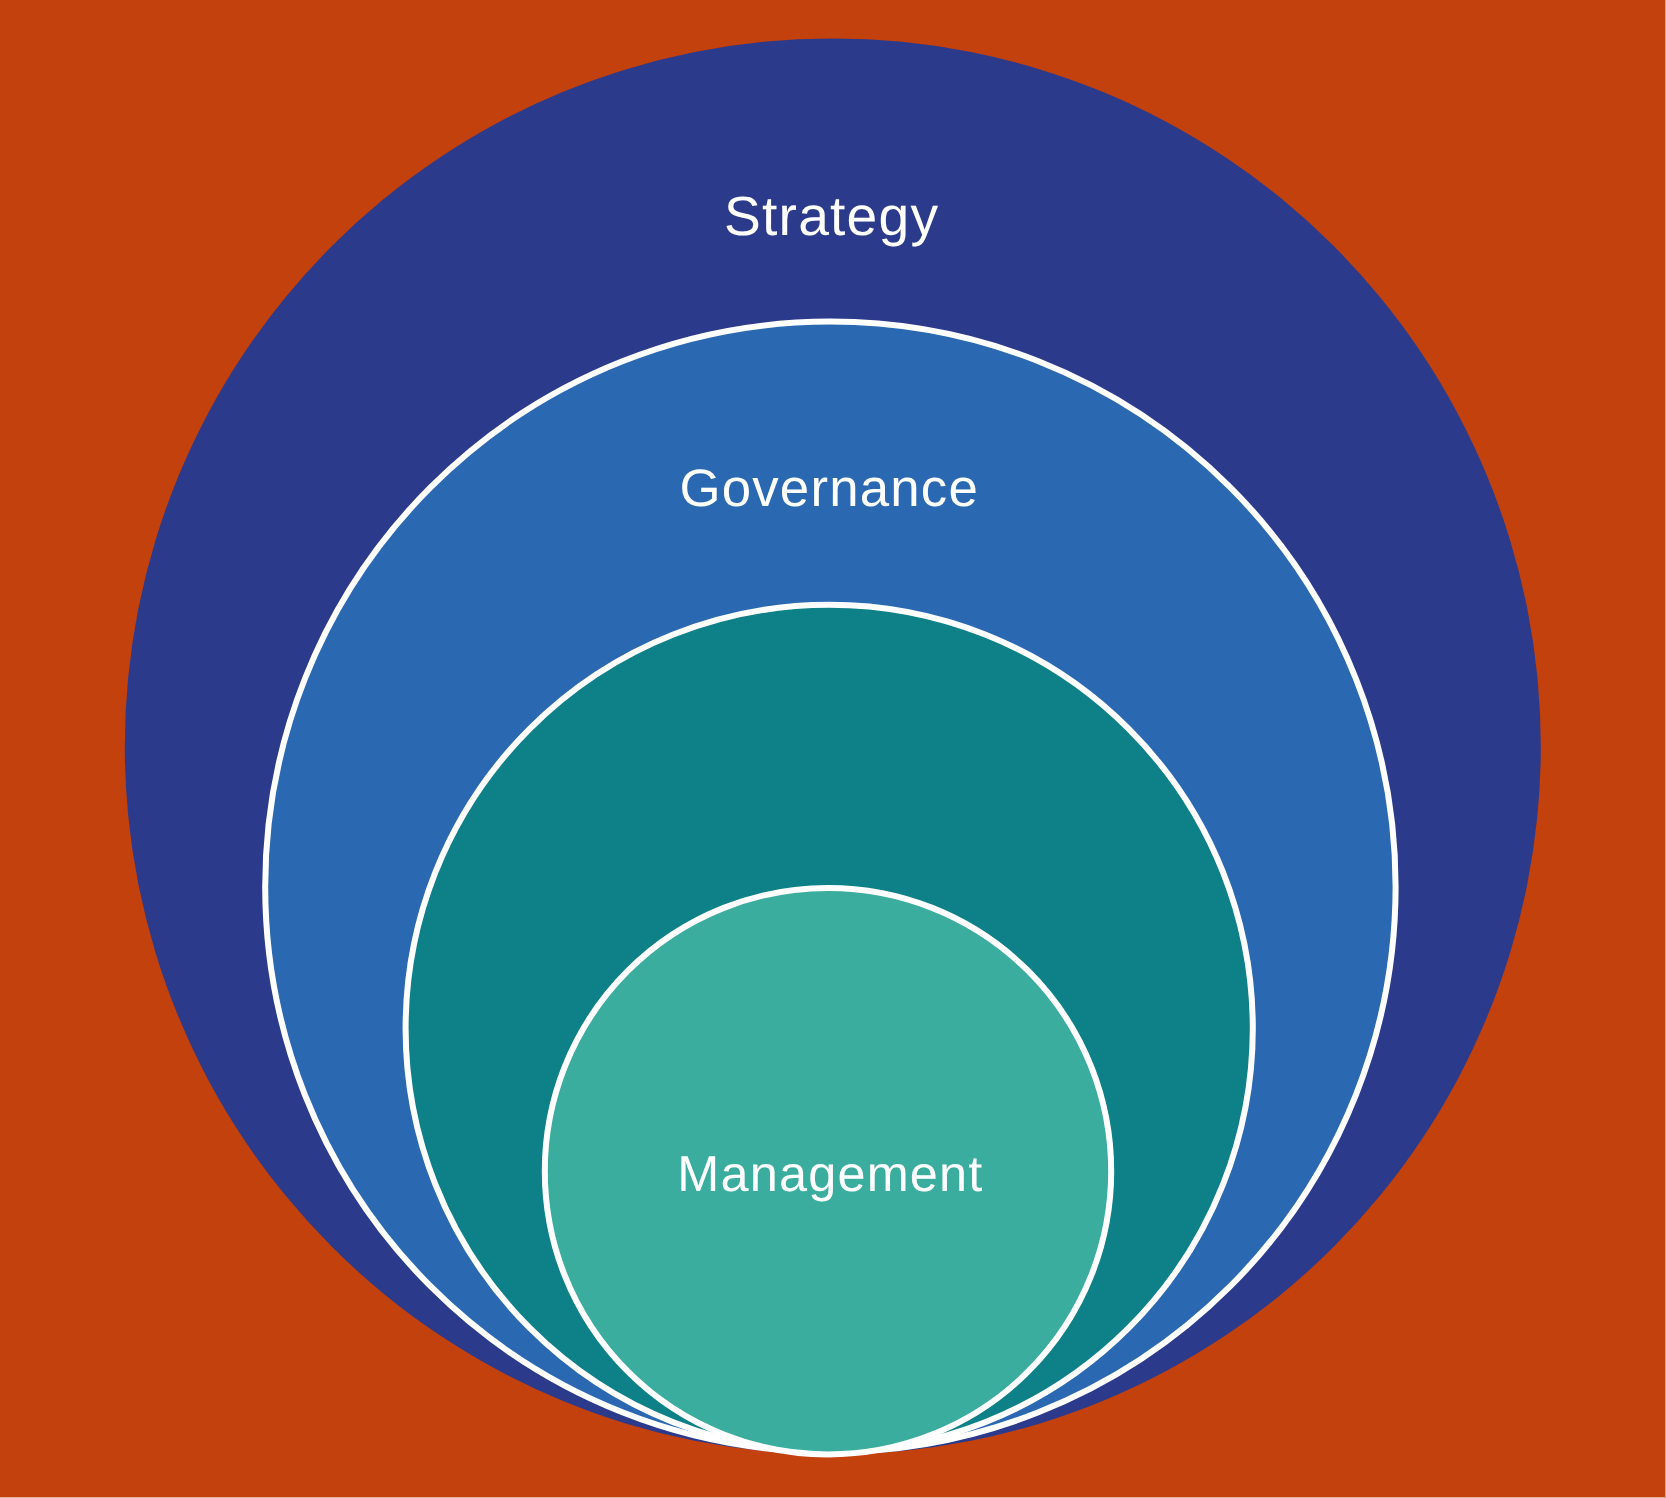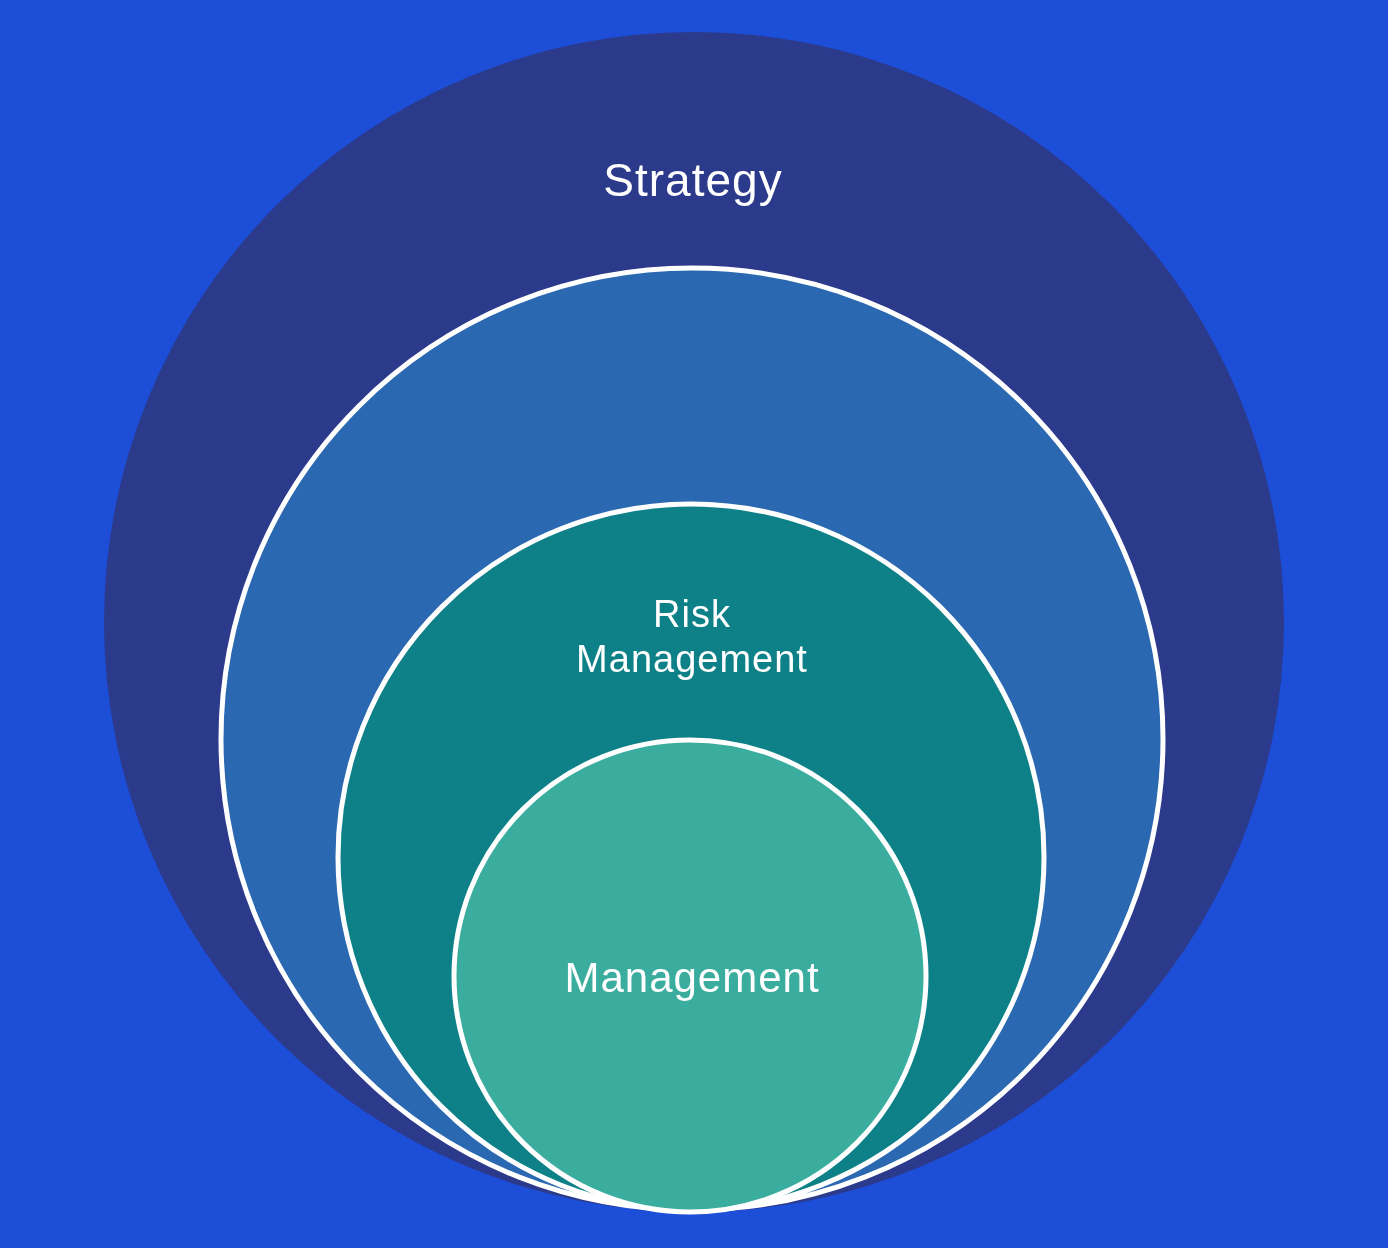--- a/index.html
+++ b/index.html
@@ -4,21 +4,21 @@
 <style>
   html, body {
     margin: 0;
     padding: 0;
     background: #ffffff;
   }
   .canvas {
     position: relative;
     width: 1388px;
     height: 1248px;
-    background: #1d4ed8;
+    background: #c2410c;
     overflow: hidden;
     font-family: "Liberation Sans", "DejaVu Sans", sans-serif;
   }
   .diagram-svg {
     position: absolute;
     left: 0;
     top: 0;
     width: 1388px;
     height: 1248px;
     display: block;
@@ -46,21 +46,18 @@
 
   <svg class="diagram-svg" viewBox="0 0 1388 1248" xmlns="http://www.w3.org/2000/svg">
     <circle cx="694" cy="622" r="590" fill="#2C3A8C"></circle>
     <circle cx="692" cy="739" r="471" stroke="#FFFFFF" stroke-width="5" fill="#2A69B2"></circle>
     <circle cx="691" cy="857" r="353" stroke="#FFFFFF" stroke-width="5" fill="#0D8187"></circle>
     <circle cx="690" cy="976" r="236" stroke="#FFFFFF" stroke-width="5" fill="#3AAD9E"></circle>
   </svg>
 
   <div class="ring-label label-strategy">Strategy</div>
 
+  <div class="ring-label label-governance">Governance</div>
 
-  <div class="ring-label label-risk">
-    <div>Risk</div>
-    <div>Management</div>
-  </div>
 
   <div class="ring-label label-disclosure">Management</div>
 
 </div>
 
 </body></html>

